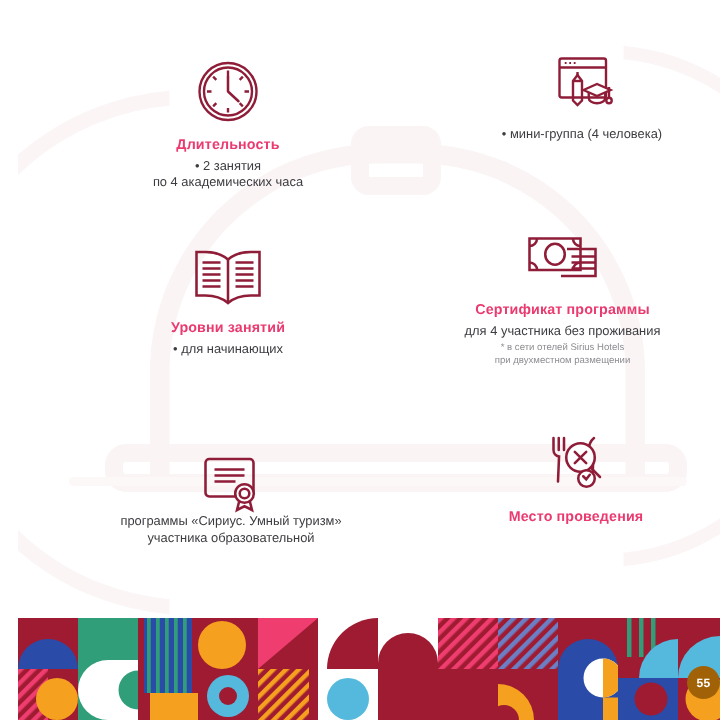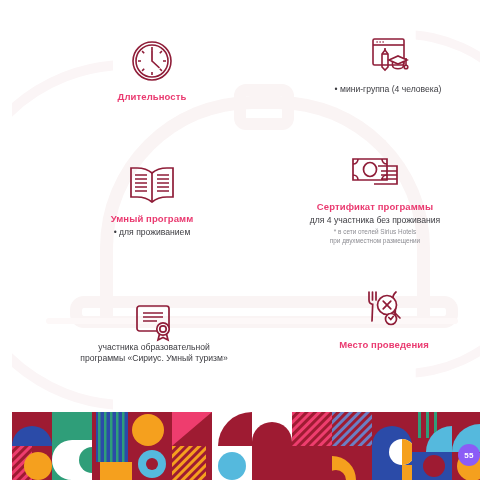--- a/index.html
+++ b/index.html
@@ -59,21 +59,21 @@
   #blk-certificate{left:34px;top:302px;width:216px;}
   #blk-venue{left:276px;top:288px;width:192px;}
 
   
   .band{position:absolute;left:0;top:412px;width:480px;height:68px;z-index:5;
         display:flex;overflow:hidden;}
   .tile{width:40px;height:68px;position:relative;overflow:hidden;flex:0 0 40px;}
 
   .badge55{
     position:absolute;right:12px;bottom:14px;width:22px;height:22px;border-radius:50%;
-    background:#8b5cf6;color:#ffffff;font-size:8px;font-weight:bold;
+    background:#a16207;color:#ffffff;font-size:8px;font-weight:bold;
     display:flex;align-items:center;justify-content:center;z-index:9;
     letter-spacing:.3px;
   }
 </style>
 </head>
 <body>
 
 <div class="canvas">
 
   <div class="wm wm-arc1"></div>
@@ -88,20 +88,24 @@
       <svg width="46" height="48" viewBox="0 0 46 48">
         <g fill="none" stroke="#8f1d38" stroke-width="1.6">
           <circle cx="23" cy="25" r="19"></circle>
           <circle cx="23" cy="25" r="16"></circle>
           <path d="M23 11v3M23 36v3M9 25h3M34 25h3M13.1 15.1l2.1 2.1M30.8 32.8l2.1 2.1M32.9 15.1l-2.1 2.1M15.2 32.8l-2.1 2.1"></path>
           <path d="M23 25V14.5M23 25l7 6.5" stroke-width="1.7" stroke-linecap="round"></path>
         </g>
       </svg>
     </div>
     <div class="heading">Длительность</div>
+    <div class="lines">
+        <div>• 2 занятия</div>
+        <div>по 4 академических часа</div>
+      </div>
   </div>
 
   <div class="block" id="blk-format">
     <div class="icon-wrap">
       <svg width="52" height="50" viewBox="0 0 52 50">
         <g fill="none" stroke="#8f1d38" stroke-width="1.6">
           <rect x="11" y="5" width="31" height="26" rx="1.5"></rect>
           <path d="M11 11h31"></path>
           <path d="M14.5 8h1.2M17.5 8h1.2M20.5 8h1.2" stroke-width="1.4"></path>
           <path d="M20 20l3-4 3 4v13l-3 3-3-3z"></path>
@@ -123,23 +127,23 @@
     <div class="icon-wrap">
       <svg width="52" height="42" viewBox="0 0 52 42">
         <g fill="none" stroke="#8f1d38" stroke-width="1.7">
           <path d="M26 9c-4-3.5-9-5-15-5H5v29h6c6 0 11 1.6 15 5 4-3.4 9-5 15-5h6V4h-6c-6 0-11 1.5-15 5z"></path>
           <path d="M26 9v29"></path>
           <path d="M9 11h12M9 15h12M9 19h12M9 23h12M9 27h12"></path>
           <path d="M31 11h12M31 15h12M31 19h12M31 23h12M31 27h12"></path>
         </g>
       </svg>
     </div>
-    <div class="heading">Умный программ</div>
-    <div class="lines">
-        <div>• для проживанием</div>
+    <div class="heading">Уровни занятий</div>
+    <div class="lines">
+        <div>• для начинающих</div>
       </div>
   </div>
 
   <div class="block" id="blk-price">
     <div class="icon-wrap">
       <svg width="54" height="42" viewBox="0 0 54 42">
         <g fill="none" stroke="#8f1d38" stroke-width="1.7">
           <path d="M5 7h34v21H5z"></path>
           <path d="M5 12c2.8 0 5-2.2 5-5M39 12c-2.8 0-5-2.2-5-5M5 23c2.8 0 5 2.2 5 5M39 23c-2.8 0-5 2.2-5 5"></path>
           <ellipse cx="22" cy="17.5" rx="6.5" ry="7"></ellipse>
@@ -164,22 +168,22 @@
         <g fill="none" stroke="#8f1d38" stroke-width="1.7">
           <rect x="7" y="4" width="32" height="25" rx="2.5"></rect>
           <path d="M13 11h20M13 15h20M13 19h14"></path>
           <circle cx="33" cy="27" r="6.2" fill="#ffffff"></circle>
           <circle cx="33" cy="27" r="3.2"></circle>
           <path d="M29.5 32l-1.5 6 5-2.5 5 2.5-1.5-6"></path>
         </g>
       </svg>
     </div>
     <div class="lines">
+        <div>программы «Сириус. Умный туризм»</div>
         <div>участника образовательной</div>
-        <div>программы «Сириус. Умный туризм»</div>
       </div>
   </div>
 
   <div class="block" id="blk-venue">
     <div class="icon-wrap">
       <svg width="48" height="44" viewBox="0 0 48 44">
         <g fill="none" stroke="#8f1d38" stroke-width="1.7" stroke-linecap="round">
           <path d="M9 4v8c0 2.2 1.6 4 3.7 4.3L12 33"></path>
           <path d="M12.5 4v8M16 4v8"></path>
           <path d="M36 4c-2.5 2-3.5 5-3.5 8.5 0 2.4 1.2 3.8 3 4.2L35 33"></path>

